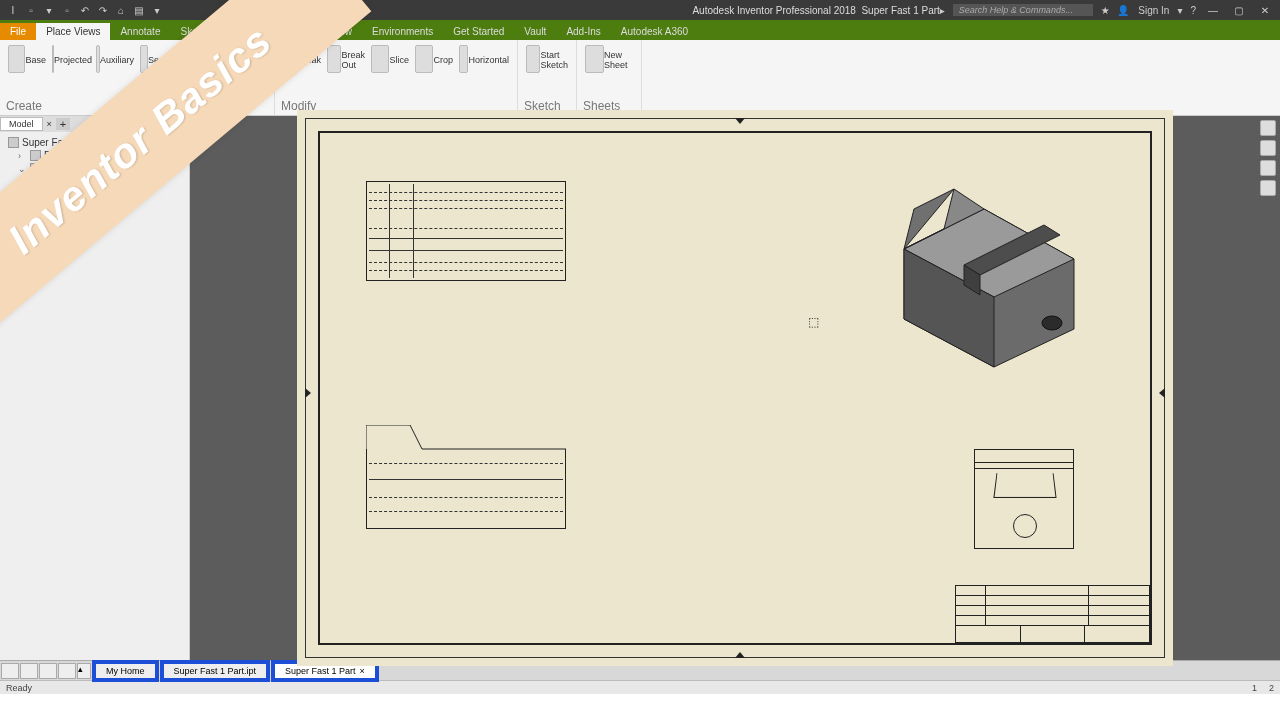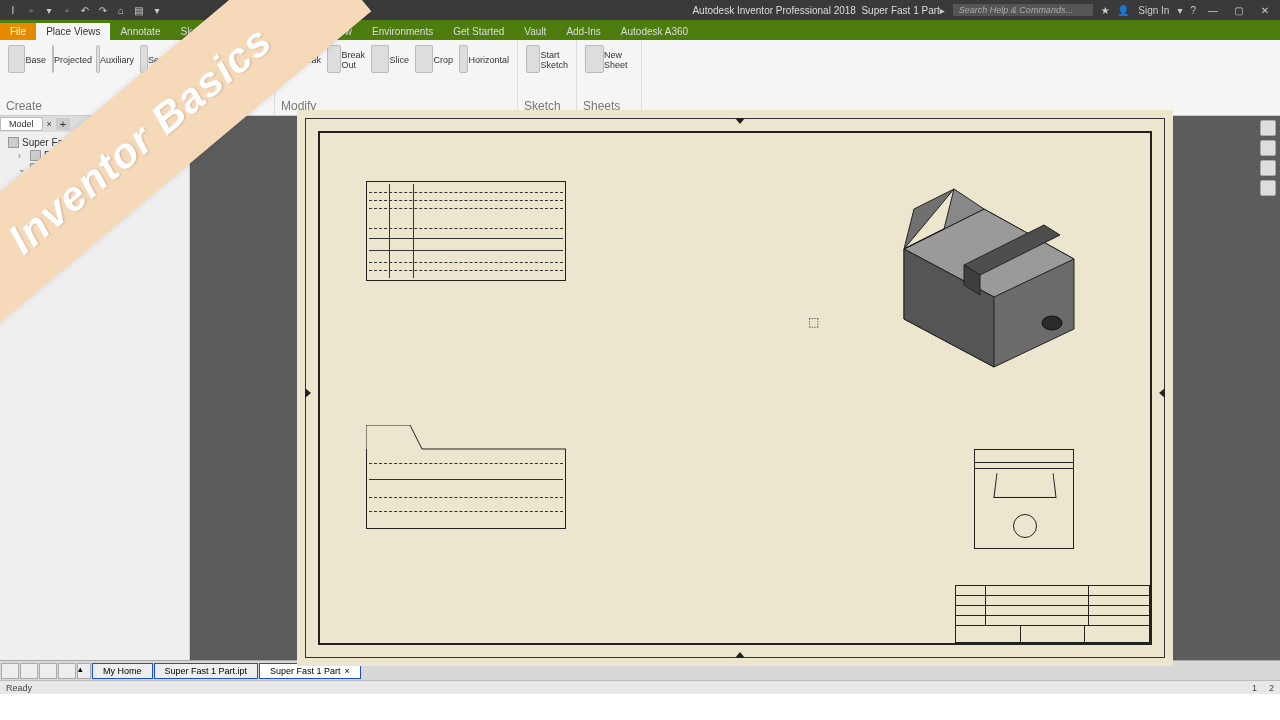--- a/index.html
+++ b/index.html
@@ -73,21 +73,21 @@
 .titleblock .c { border-right: 1px solid #222; flex: 1; }
 .titleblock .c:last-child { border-right: none; }
 
 
 .navtools { position: absolute; top: 120px; right: 2px; width: 18px; display: flex; flex-direction: column; gap: 4px; }
 .navtools span { width: 16px; height: 16px; background: #ddd; border: 1px solid #aaa; border-radius: 2px; }
 
 
 .doctabs { height: 20px; background: #d8d8d8; border-top: 1px solid #aaa; display: flex; align-items: center; font-size: 9px; }
 .doctabs .tbtn { width: 18px; height: 16px; border: 1px solid #aaa; background: #eee; margin-left: 1px; }
-.doctabs .dtab { padding: 2px 10px; border: 1px solid #1d4ed8; background: #eee; margin-left: 1px; display: flex; align-items: center; gap: 4px; }
+.doctabs .dtab { padding: 2px 10px; border: 4px solid #1d4ed8; background: #eee; margin-left: 1px; display: flex; align-items: center; gap: 4px; }
 .doctabs .dtab.active { background: #fff; }
 
 
 .status { height: 14px; background: #e8e8e8; border-top: 1px solid #bbb; font-size: 9px; color: #444; display: flex; align-items: center; padding: 0 6px; }
 .status .spr { flex: 1; }
 
 
 .banner { position: absolute; top: 90px; left: -120px; width: 520px; height: 100px; background: #f6d9b8; transform: rotate(-40deg); display: flex; align-items: center; justify-content: center; box-shadow: 0 0 6px rgba(0,0,0,0.1); z-index: 100; }
 .banner span { font-size: 42px; font-weight: bold; font-style: italic; color: #fff; letter-spacing: 1px; text-shadow: 1px 1px 2px rgba(0,0,0,0.15); }
 

